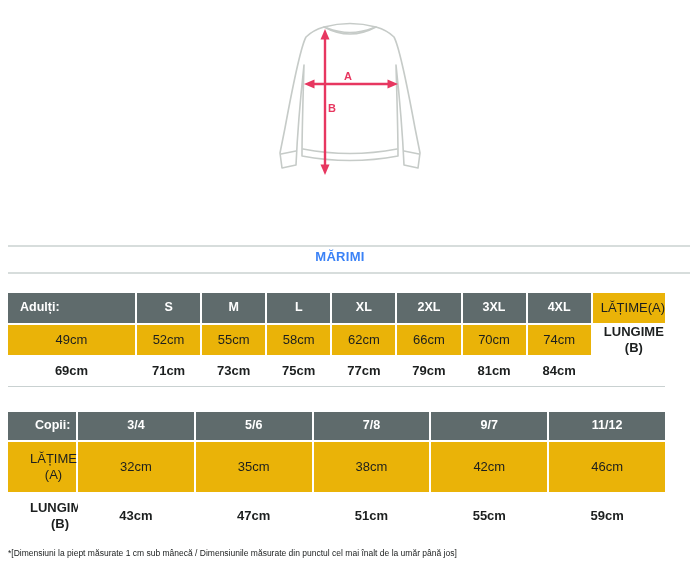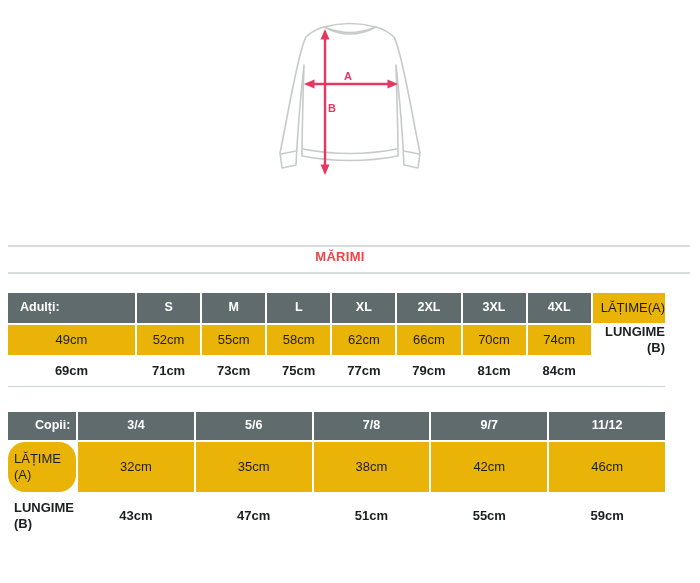--- a/index.html
+++ b/index.html
@@ -5,31 +5,31 @@
   html,body { margin:0; padding:0; background:#ffffff; }
   body { font-family:"Liberation Sans", sans-serif; }
   .page { position:relative; width:700px; height:583px; background:#ffffff; overflow:hidden; }
 
   .shirt-wrap { position:absolute; left:240px; top:10px; width:220px; height:180px; }
 
   .hr { position:absolute; left:8px; right:10px; height:2px; background:#d7dddc; }
   .hr.top { top:245px; }
   .hr.bottom { top:272px; }
   .section-title { position:absolute; left:8px; right:28px; top:249px; text-align:center;
-                   font-weight:bold; font-size:13px; color:#ef4444; letter-spacing:.3px; }
+                   font-weight:bold; font-size:13px; color:#3b82f6; letter-spacing:.3px; }
 
   .grid { position:absolute; left:8px; width:657px; display:grid; gap:2px; }
   .grid.adults { top:293px; grid-template-columns:127px repeat(8, 1fr); grid-template-rows:30px 30px 29px; }
   .grid.children { top:412px; grid-template-columns:68px repeat(5, 1fr); grid-template-rows:28px 50px 44px; }
 
   .cell { display:flex; align-items:center; justify-content:center; font-size:13px; color:#1c1f1f;
           box-sizing:border-box; line-height:1.25; }
   .cell.head { background:#5f6b6c; color:#ffffff; font-weight:bold; font-size:12.5px; }
-  .cell.lab { justify-content:flex-start; text-align:right; padding-left:12px; }
-  .cell.lab-sm { justify-content:flex-start; text-align:left; padding-left:6px;border-radius:17px; }
+  .cell.lab { justify-content:flex-start; text-align:center; padding-left:12px; }
+  .cell.lab-sm { justify-content:flex-start; text-align:center; padding-left:22px; }
   .row-a { background:#eab308; }
   .row-b { background:#ffffff;font-weight:bold; }
   .adults-bottom-rule { position:absolute; left:8px; width:657px; top:386px; height:1px; background:#c9d1d1; }
 
   .footnote { position:absolute; left:8px; top:548px; font-size:8.5px; color:#1a1d1d; }
 </style>
 </head>
 <body>
 
 <div class="page">
@@ -123,14 +123,15 @@
     <div class="cell row-a">46cm</div>
 
     <div class="cell lab-sm row-b">LUNGIME (B)</div>
     <div class="cell row-b">43cm</div>
     <div class="cell row-b">47cm</div>
     <div class="cell row-b">51cm</div>
     <div class="cell row-b">55cm</div>
     <div class="cell row-b">59cm</div>
   </div>
 
+  <div class="footnote">*[Dimensiuni la piept măsurate 1 cm sub mânecă / Dimensiunile măsurate din punctul cel mai înalt de la umăr până jos]</div>
 
 </div>
 
 </body></html>

